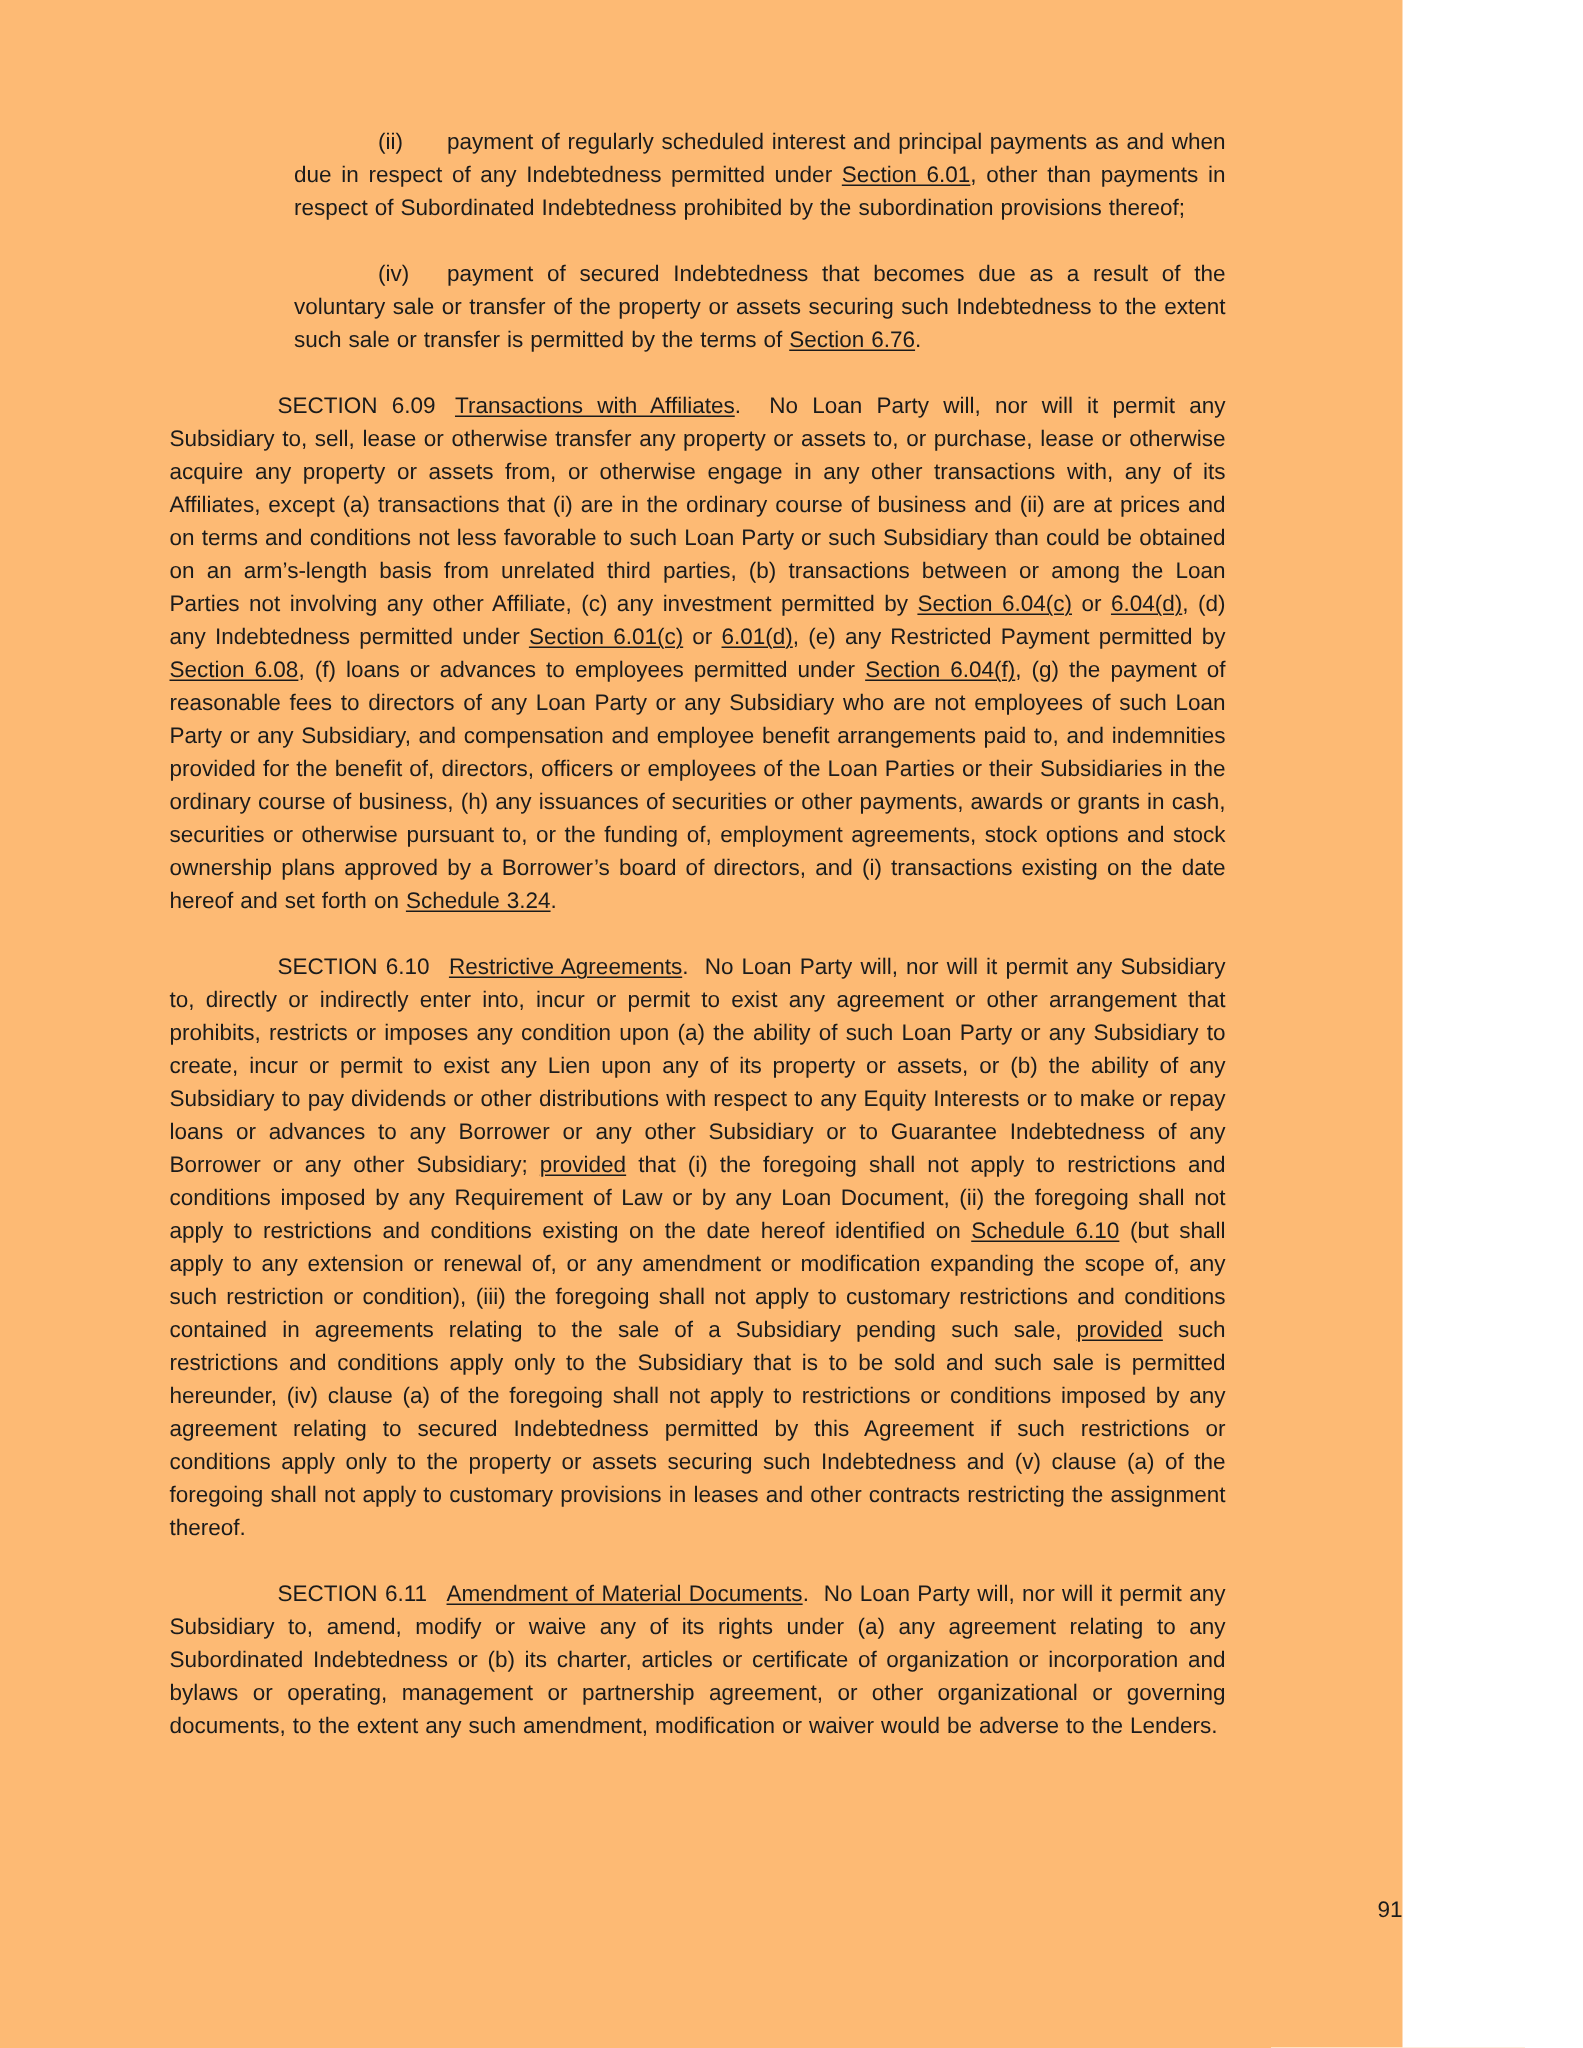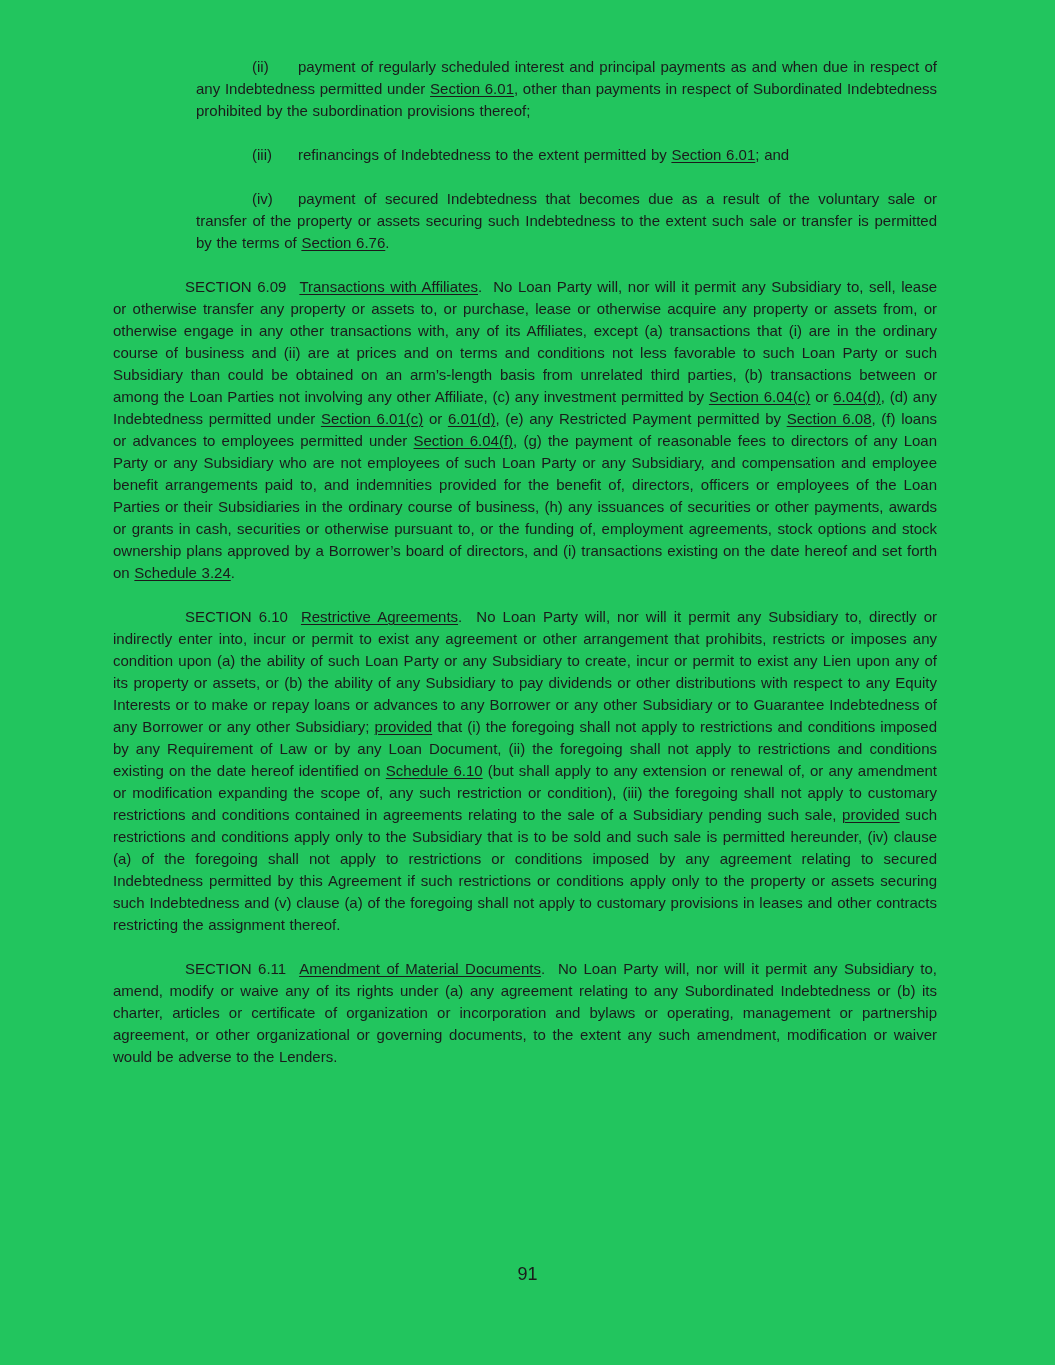--- a/index.html
+++ b/index.html
@@ -4,24 +4,24 @@
 <style>
   * { margin: 0; padding: 0; box-sizing: border-box; }
   html, body { background: #ffffff; }
   body {
     width: 1055px;
     font-family: "Liberation Sans", "DejaVu Sans", sans-serif;
     color: #1b1b1b;
   }
   .page {
     position: relative;
-    width: 1055px;
+    width: 935px;
     height: 1365px;
-    background: #22c55e;
-    padding: 56px 118px 0 113px;
+    background: #fdba74;
+    padding: 84px 118px 0 113px;
     overflow: hidden;
   }
   .para {
     font-size: 15px;
     line-height: 22px;
     text-align: justify;
     margin: 0 0 22px 0;
     word-spacing: 0.5px;
   }
   .clause {
@@ -42,32 +42,31 @@
     text-indent: 0;
   }
   .hd {
     padding-right: 13px;
   }
   .page-number {
     position: absolute;
     top: 1263px;
     left: 0;
     width: 100%;
-    text-align: center;
-    font-size: 18px;
+    text-align: right;
+    font-size: 15px;
     line-height: 22px;
   }
 </style>
 </head>
 <body>
 
 <div class="page">
   <p class="para clause"><span class="num">(ii)</span><span>payment of regularly scheduled interest and principal payments as and when due in respect of any Indebtedness permitted under </span><span class="u">Section 6.01</span><span>, other than payments in respect of Subordinated Indebtedness prohibited by the subordination provisions thereof;</span></p>
 
-  <p class="para clause"><span class="num">(iii)</span><span>refinancings of Indebtedness to the extent permitted by </span><span class="u">Section 6.01</span><span>; and</span></p>
 
   <p class="para clause"><span class="num">(iv)</span><span>payment of secured Indebtedness that becomes due as a result of the voluntary sale or transfer of the property or assets securing such Indebtedness to the extent such sale or transfer is permitted by the terms of </span><span class="u">Section 6.76</span><span>.</span></p>
 
   <p class="para section"><span class="hd">SECTION 6.09</span><span class="u">Transactions with Affiliates</span><span>.&nbsp; No Loan Party will, nor will it permit any Subsidiary to, sell, lease or otherwise transfer any property or assets to, or purchase, lease or otherwise acquire any property or assets from, or otherwise engage in any other transactions with, any of its Affiliates, except (a)&nbsp;transactions that (i)&nbsp;are in the ordinary course of business and (ii)&nbsp;are at prices and on terms and conditions not less favorable to such Loan Party or such Subsidiary than could be obtained on an arm’s-length basis from unrelated third parties, (b) transactions between or among the Loan Parties not involving any other Affiliate, (c) any investment permitted by </span><span class="u">Section 6.04(c)</span><span> or </span><span class="u">6.04(d)</span><span>, (d) any Indebtedness permitted under </span><span class="u">Section 6.01(c)</span><span> or </span><span class="u">6.01(d)</span><span>, (e) any Restricted Payment permitted by </span><span class="u">Section 6.08</span><span>, (f) loans or advances to employees permitted under </span><span class="u">Section 6.04(f)</span><span>, (g) the payment of reasonable fees to directors of any Loan Party or any Subsidiary who are not employees of such Loan Party or any Subsidiary, and compensation and employee benefit arrangements paid to, and indemnities provided for the benefit of, directors, officers or employees of the Loan Parties or their Subsidiaries in the ordinary course of business, (h) any issuances of securities or other payments, awards or grants in cash, securities or otherwise pursuant to, or the funding of, employment agreements, stock options and stock ownership plans approved by a Borrower’s board of directors, and (i) transactions existing on the date hereof and set forth on </span><span class="u">Schedule 3.24</span><span>.</span></p>
 
   <p class="para section"><span class="hd">SECTION 6.10</span><span class="u">Restrictive Agreements</span><span>.&nbsp; No Loan Party will, nor will it permit any Subsidiary to, directly or indirectly enter into, incur or permit to exist any agreement or other arrangement that prohibits, restricts or imposes any condition upon (a) the ability of such Loan Party or any Subsidiary to create, incur or permit to exist any Lien upon any of its property or assets, or (b) the ability of any Subsidiary to pay dividends or other distributions with respect to any Equity Interests or to make or repay loans or advances to any Borrower or any other Subsidiary or to Guarantee Indebtedness of any Borrower or any other Subsidiary; </span><span class="u">provided</span><span> that (i) the foregoing shall not apply to restrictions and conditions imposed by any Requirement of Law or by any Loan Document, (ii)&nbsp;the foregoing shall not apply to restrictions and conditions existing on the date hereof identified on </span><span class="u">Schedule 6.10</span><span> (but shall apply to any extension or renewal of, or any amendment or modification expanding the scope of, any such restriction or condition), (iii) the foregoing shall not apply to customary restrictions and conditions contained in agreements relating to the sale of a Subsidiary pending such sale, </span><span class="u">provided</span><span> such restrictions and conditions apply only to the Subsidiary that is to be sold and such sale is permitted hereunder, (iv) clause (a) of the foregoing shall not apply to restrictions or conditions imposed by any agreement relating to secured Indebtedness permitted by this Agreement if such restrictions or conditions apply only to the property or assets securing such Indebtedness and (v) clause (a) of the foregoing shall not apply to customary provisions in leases and other contracts restricting the assignment thereof.</span></p>
 
   <p class="para section"><span class="hd">SECTION 6.11</span><span class="u">Amendment of Material Documents</span><span>.&nbsp; No Loan Party will, nor will it permit any Subsidiary to, amend, modify or waive any of its rights under (a)&nbsp;any agreement relating to any Subordinated Indebtedness or (b)&nbsp;its charter, articles or certificate of organization or incorporation and bylaws or operating, management or partnership agreement, or other organizational or governing documents, to the extent any such amendment, modification or waiver would be adverse to the Lenders.</span></p>
 
   <div class="page-number">91</div>

